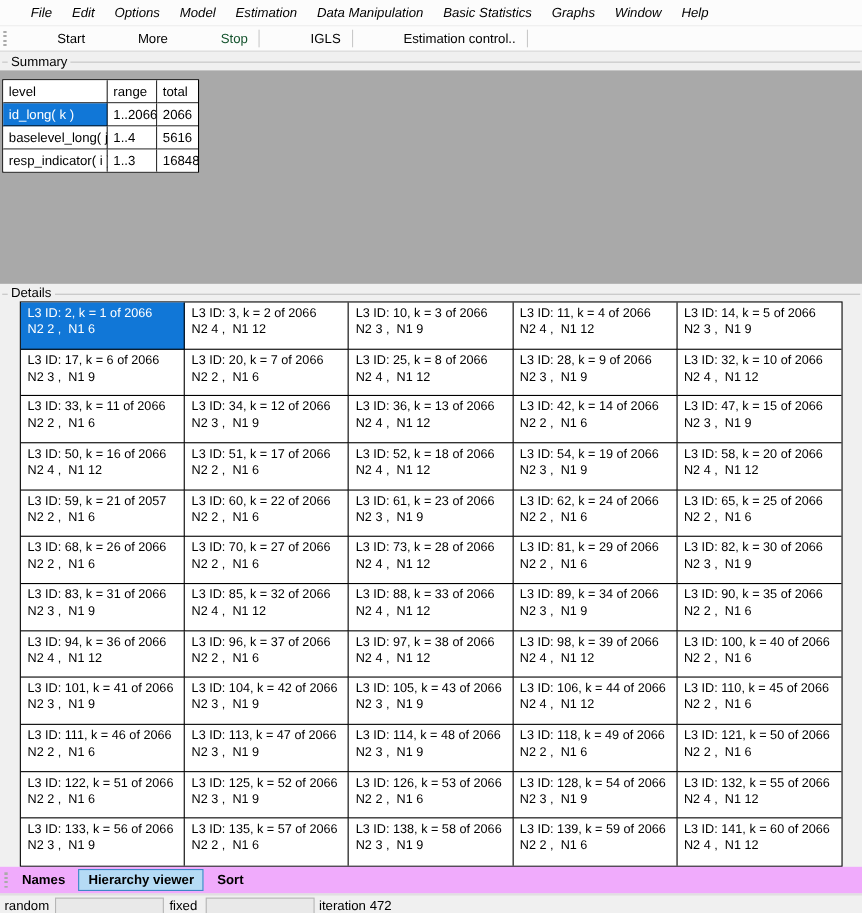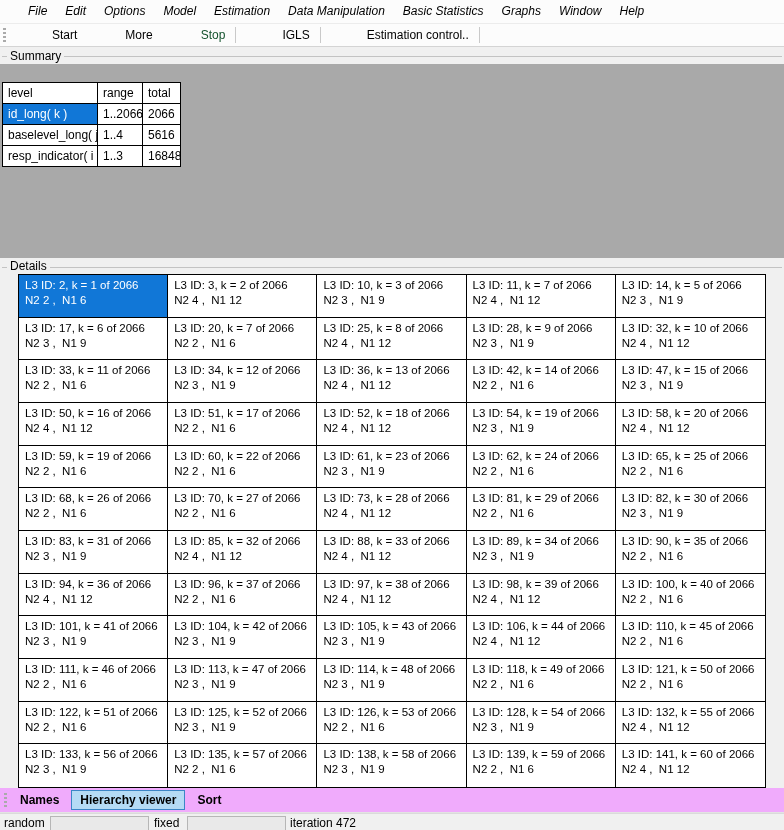--- a/index.html
+++ b/index.html
@@ -20,21 +20,21 @@
   .tb-btn{padding:0 6px;line-height:21px;cursor:default;margin-left:36px;}
   .tb-btn.disabled{color:#14532d;}
   .tb-sep{width:1px;height:16px;background:#c9c9c9;margin:0 4px;}
   
   .section-label{height:17px;position:relative;display:flex;align-items:center;padding-left:7px;}
   .section-label::before{content:'';position:absolute;left:2px;right:2px;top:9px;height:1px;background:#c3c3c3;}
   .section-label span{position:relative;background:#f0f0f0;padding:0 3px;font-size:12px;}
   .section-label.small{height:16px;}
   
   .summary-area{height:194px;background:var(--panel,#a9a9a9);position:relative;}
-  .summary-table{position:absolute;left:2px;top:18px;background:#fff;border:1px solid #000;
+  .summary-table{position:absolute;left:2px;top:8px;background:#fff;border:1px solid #000;
     display:grid;grid-template-columns:95px 45px 37px;}
   .scell{border-right:1px solid #000;border-bottom:1px solid #000;background:#fff;
     padding:2px 5px;line-height:16px;white-space:pre;cursor:default;}
   .scell:nth-child(3n){border-right:none;}
   .scell.lastrow{border-bottom:none;}
   .scell.sel{background:var(--accent,#1177d7);color:#fff;}
   
   .details-grid{height:512px;margin:0 18px;background:#fff;border:1px solid #000;
     display:grid;grid-template-columns:repeat(5,1fr);grid-auto-rows:1fr;}
   .cell{border-right:1px solid #000;border-bottom:1px solid #000;
@@ -111,21 +111,21 @@
     </div>
     <div class="cell">
       <div class="l1">L3 ID: 3, k = 2 of 2066</div>
       <div class="l2">N2 4 ,  N1 12</div>
     </div>
     <div class="cell">
       <div class="l1">L3 ID: 10, k = 3 of 2066</div>
       <div class="l2">N2 3 ,  N1 9</div>
     </div>
     <div class="cell">
-      <div class="l1">L3 ID: 11, k = 7 of 2066</div>
+      <div class="l1">L3 ID: 11, k = 4 of 2066</div>
       <div class="l2">N2 4 ,  N1 12</div>
     </div>
     <div class="cell">
       <div class="l1">L3 ID: 14, k = 5 of 2066</div>
       <div class="l2">N2 3 ,  N1 9</div>
     </div>
     <div class="cell">
       <div class="l1">L3 ID: 17, k = 6 of 2066</div>
       <div class="l2">N2 3 ,  N1 9</div>
     </div>
@@ -179,21 +179,21 @@
     </div>
     <div class="cell">
       <div class="l1">L3 ID: 54, k = 19 of 2066</div>
       <div class="l2">N2 3 ,  N1 9</div>
     </div>
     <div class="cell">
       <div class="l1">L3 ID: 58, k = 20 of 2066</div>
       <div class="l2">N2 4 ,  N1 12</div>
     </div>
     <div class="cell">
-      <div class="l1">L3 ID: 59, k = 19 of 2066</div>
+      <div class="l1">L3 ID: 59, k = 21 of 2057</div>
       <div class="l2">N2 2 ,  N1 6</div>
     </div>
     <div class="cell">
       <div class="l1">L3 ID: 60, k = 22 of 2066</div>
       <div class="l2">N2 2 ,  N1 6</div>
     </div>
     <div class="cell">
       <div class="l1">L3 ID: 61, k = 23 of 2066</div>
       <div class="l2">N2 3 ,  N1 9</div>
     </div>

